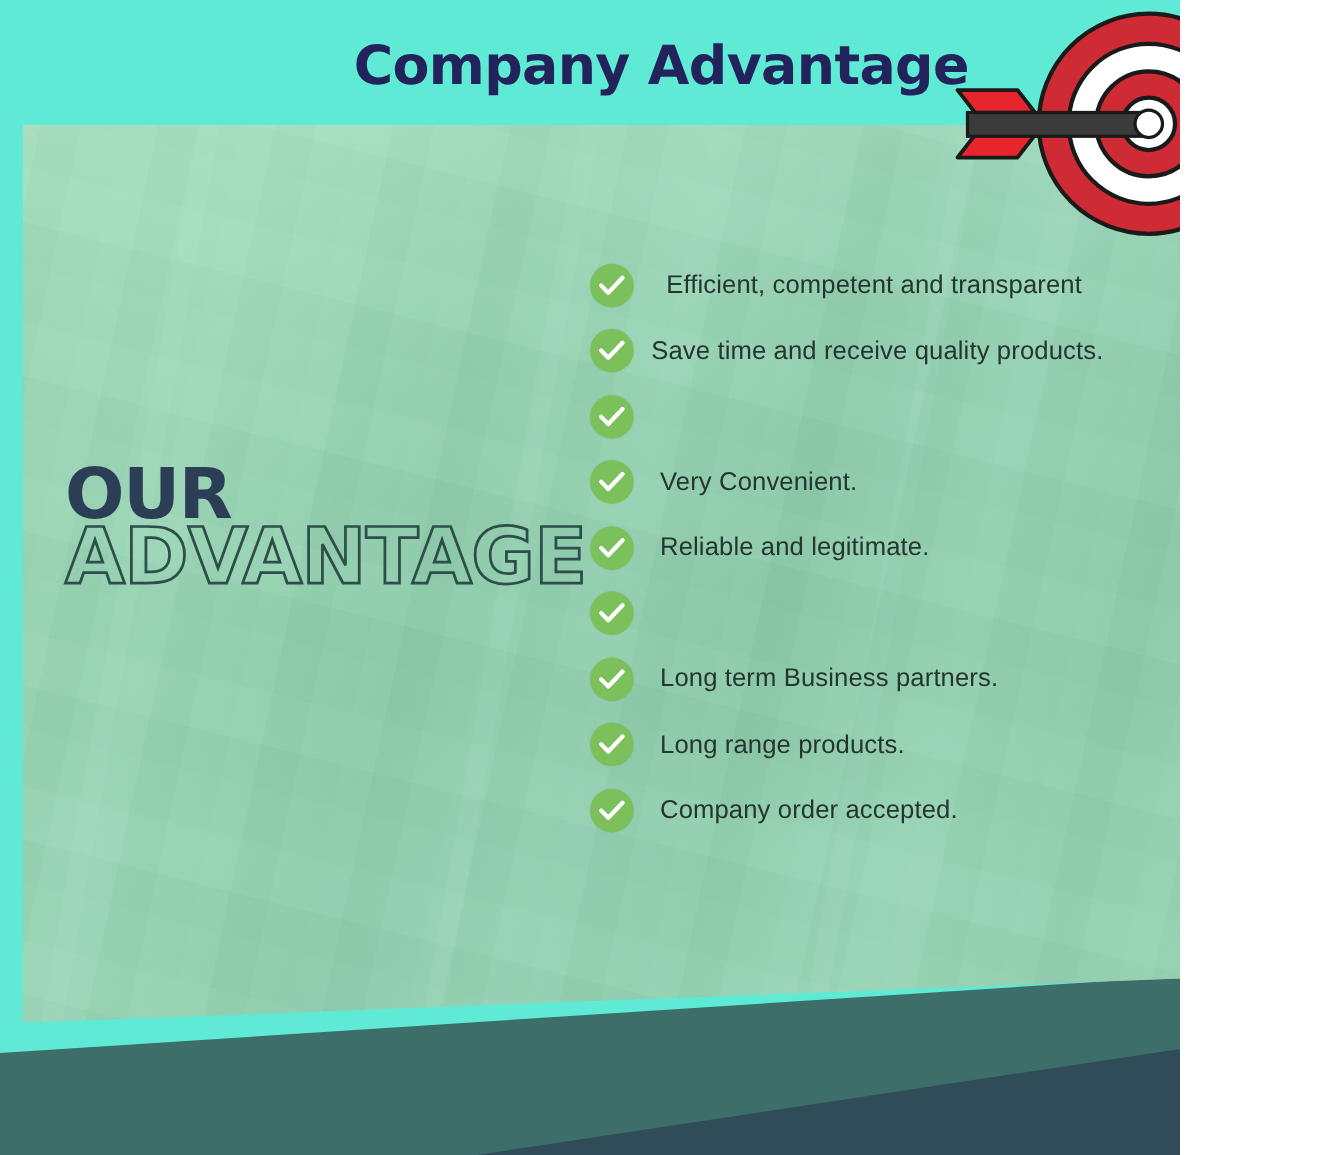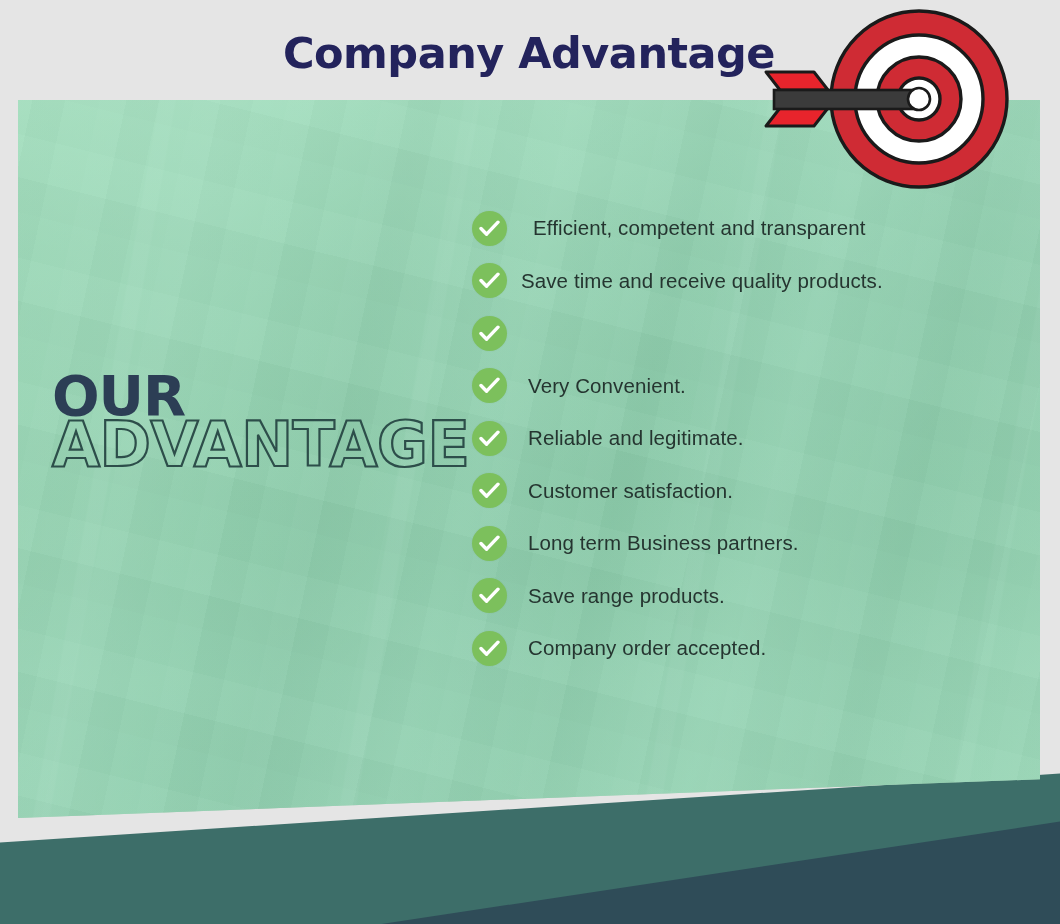--- a/index.html
+++ b/index.html
@@ -6,24 +6,24 @@
     margin: 0;
     padding: 0;
     background: #ffffff;
   }
   body {
     font-family: "Liberation Sans", "DejaVu Sans", sans-serif;
   }
 
   #slide {
     position: relative;
-    width: 1060px;
+    width: 944px;
     height: 924px;
     overflow: hidden;
-    background: #e5e5e5;
+    background: #5eead4;
   }
 
   
   .title {
     position: absolute;
     left: 0;
     top: 28px;
     width: 1060px;
     text-align: center;
     font-size: 43px;
@@ -262,39 +262,38 @@
       </span>
       <span class="adv-text">Reliable and legitimate.</span>
     </div>
 
     <div class="adv-item indent2">
       <span class="check">
         <svg width="21" height="19" viewBox="0 0 21 19">
             <path d="M2 9.5 L7.6 15.2 L19 3.2" fill="none" stroke="#ffffff" stroke-width="3.4" stroke-linecap="round" stroke-linejoin="round"></path>
           </svg>
       </span>
-      <span class="adv-text">Customer satisfaction.</span>
     </div>
 
     <div class="adv-item indent2">
       <span class="check">
         <svg width="21" height="19" viewBox="0 0 21 19">
             <path d="M2 9.5 L7.6 15.2 L19 3.2" fill="none" stroke="#ffffff" stroke-width="3.4" stroke-linecap="round" stroke-linejoin="round"></path>
           </svg>
       </span>
       <span class="adv-text">Long term Business partners.</span>
     </div>
 
     <div class="adv-item indent2">
       <span class="check">
         <svg width="21" height="19" viewBox="0 0 21 19">
             <path d="M2 9.5 L7.6 15.2 L19 3.2" fill="none" stroke="#ffffff" stroke-width="3.4" stroke-linecap="round" stroke-linejoin="round"></path>
           </svg>
       </span>
-      <span class="adv-text">Save range products.</span>
+      <span class="adv-text">Long range products.</span>
     </div>
 
 
     <div class="adv-item indent2">
       <span class="check">
         <svg width="21" height="19" viewBox="0 0 21 19">
             <path d="M2 9.5 L7.6 15.2 L19 3.2" fill="none" stroke="#ffffff" stroke-width="3.4" stroke-linecap="round" stroke-linejoin="round"></path>
           </svg>
       </span>
       <span class="adv-text">Company order accepted.</span>

